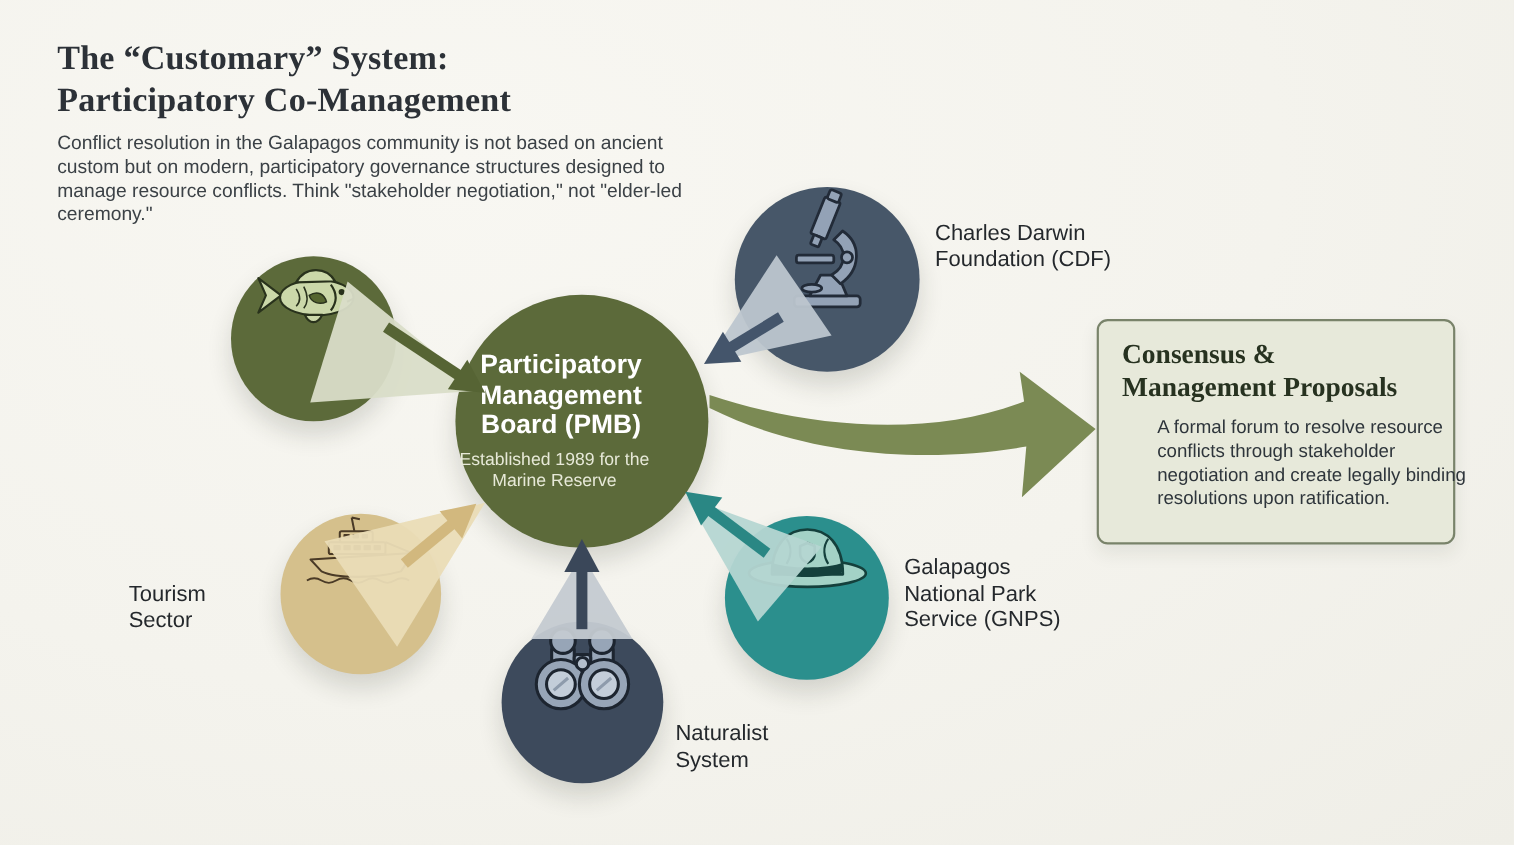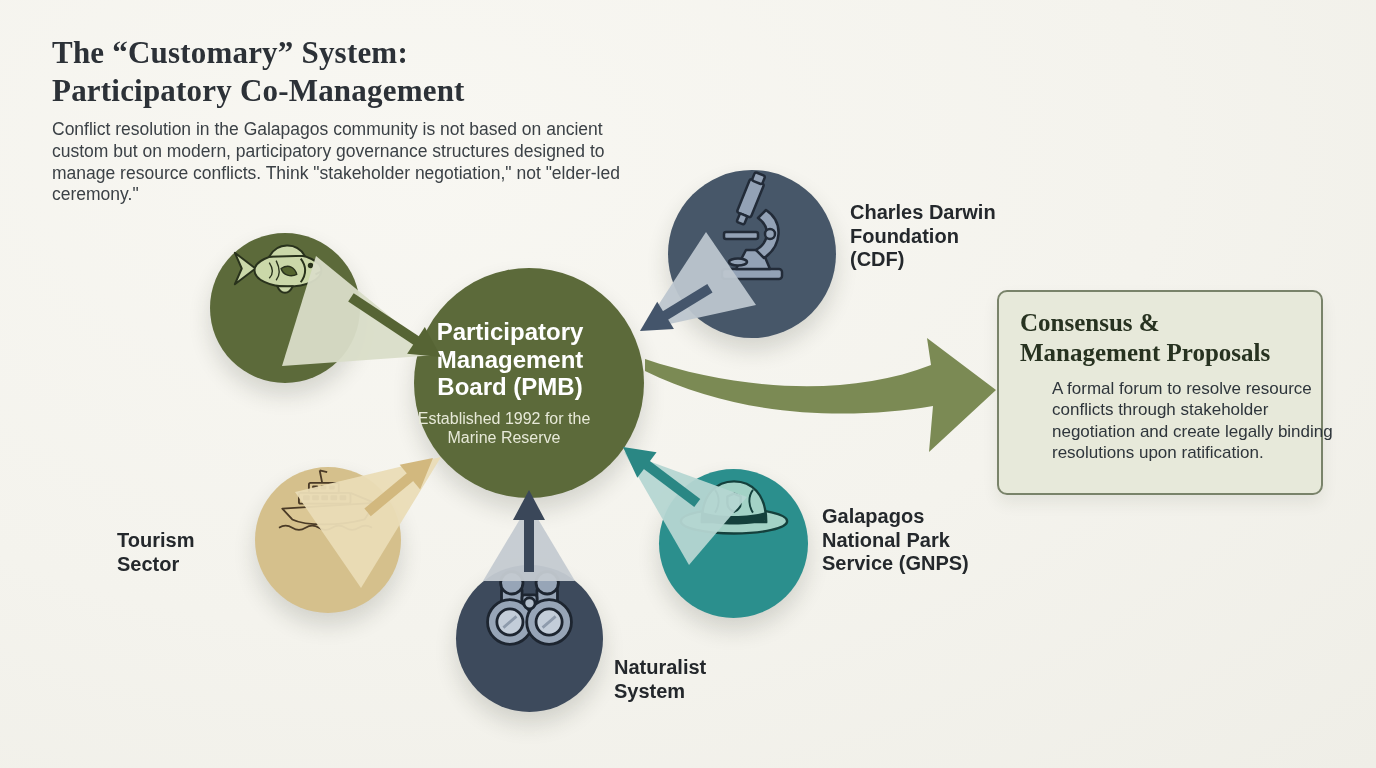--- a/index.html
+++ b/index.html
@@ -27,21 +27,21 @@
   }
   .node-fishing{left:210px;top:233px;width:150px;height:150px;background:#5c6a3a;}
   .node-pmb{left:414px;top:268px;width:230px;height:230px;background:#5c6a3a;flex-direction:column;text-align:center;z-index:2;}
   .node-cdf{left:668px;top:170px;width:168px;height:168px;background:#475769;}
   .node-tourism{left:255px;top:467px;width:146px;height:146px;background:#d5c08c;}
   .node-guides{left:456px;top:565px;width:147px;height:147px;background:#3d4a5c;}
   .node-gnps{left:659px;top:469px;width:149px;height:149px;background:#2b8f8d;}
   .pmb-title{font-weight:bold;font-size:24px;line-height:27.5px;color:#ffffff;width:192px;}
   .pmb-note{margin-top:8px;font-size:16px;line-height:19.5px;color:#e7e9d8;width:180px;}
   
-  .lbl{font-weight:bold;font-size:20px;line-height:23.5px;color:#24282c;}
+  .lbl{font-weight:normal;font-size:20px;line-height:23.5px;color:#24282c;}
   .lbl-fishing{left:79px;top:286px;width:120px;text-align:right;}
   .lbl-tourism{left:117px;top:512px;width:120px;text-align:left;margin-top:17px;}
   .lbl-guides{left:614px;top:656px;width:118px;}
   .lbl-gnps{left:822px;top:505px;width:152px;}
   .lbl-cdf{left:850px;top:201px;width:163px;}
   
   .outcome{
     left:997px;top:290px;width:326px;height:205px;box-sizing:border-box;
     background:#e7e9da;border:2px solid #79836a;border-radius:10px;
     padding:16px 12px 10px 21px;box-shadow:0 8px 16px rgba(40,45,30,.08);
@@ -148,21 +148,21 @@
         <path d="M26 56 C26 26 42 13 60 13 C78 13 94 26 94 56 Z"></path>
         <path d="M40 22 C46 30 44 40 40 46 M80 22 C74 30 76 40 80 46" fill="none" stroke-width="2"></path>
         <path d="M60 26 l7 3 v7 q0 6 -7 9 q-7 -3 -7 -9 v-7 Z"></path>
         <path d="M26 45 C40 51 80 51 94 45 L94 54 C80 60 40 60 26 54 Z" fill="#14403c" stroke="none"></path>
       </g>
     </svg>
   </div>
 
   <div class="abs node node-pmb">
     <div class="pmb-title">Participatory Management Board (PMB)</div>
-    <div class="pmb-note">Established 1992 for the Marine Reserve</div>
+    <div class="pmb-note">Established 1989 for the Marine Reserve</div>
   </div>
 
   <div class="abs lbl lbl-tourism">Tourism Sector</div>
   <div class="abs lbl lbl-guides">Naturalist System</div>
   <div class="abs lbl lbl-gnps">Galapagos National Park Service (GNPS)</div>
   <div class="abs lbl lbl-cdf">Charles Darwin Foundation (CDF)</div>
 
   <div class="abs outcome">
     <div class="outcome-title">Consensus &amp; Management Proposals</div>
     <div class="outcome-body">A formal forum to resolve resource conflicts through stakeholder negotiation and create legally binding resolutions upon ratification.</div>

